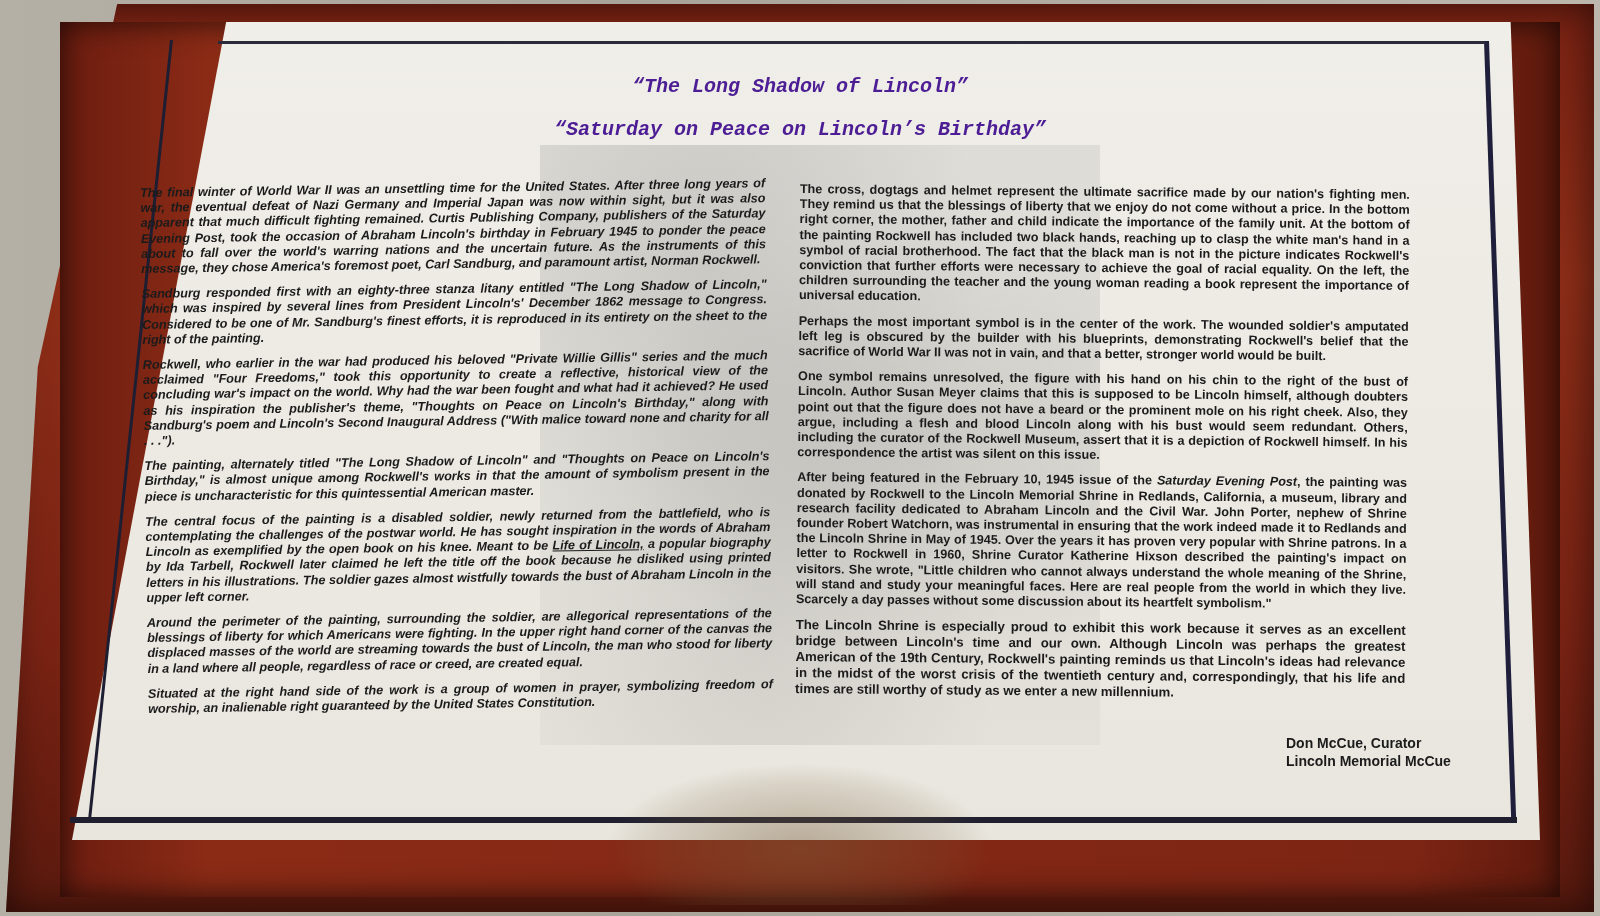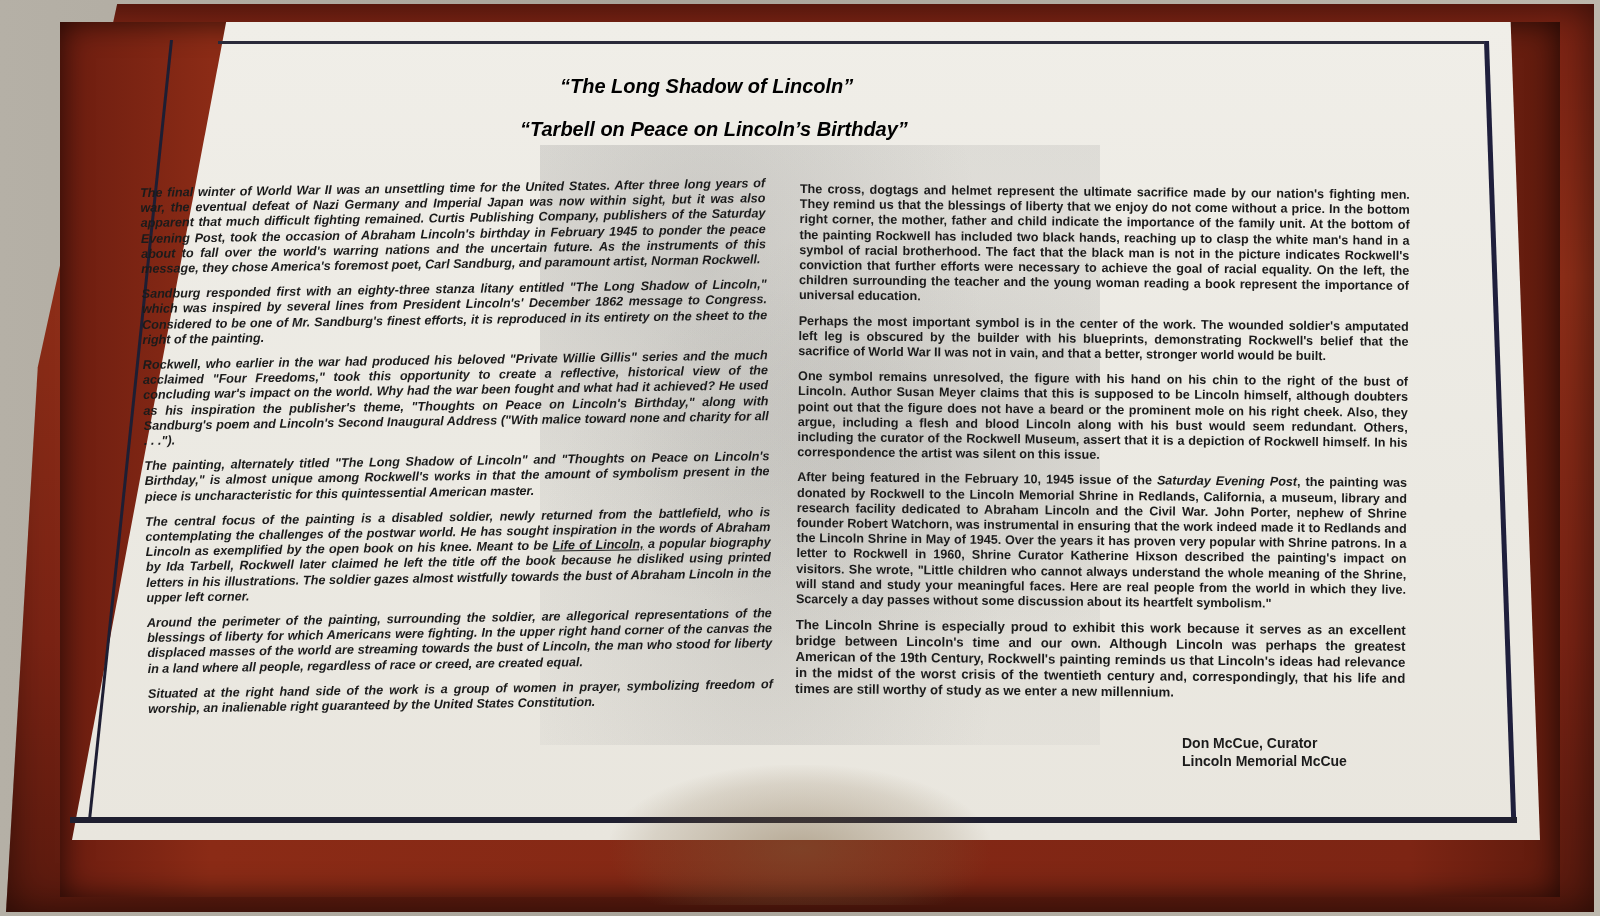--- a/index.html
+++ b/index.html
@@ -49,58 +49,58 @@
       radial-gradient(ellipse at 30% 20%, rgba(90,90,90,0.16), transparent 50%),
       radial-gradient(ellipse at 70% 50%, rgba(80,80,80,0.14), transparent 55%),
       radial-gradient(ellipse at 40% 80%, rgba(90,90,90,0.12), transparent 50%),
       linear-gradient(180deg, rgba(120,120,120,0.14), rgba(150,150,150,0.08));
   }
   .shadow-blob {
     position: absolute; left: 610px; top: 765px; width: 380px; height: 140px;
     background: radial-gradient(ellipse at 50% 60%, rgba(120,95,60,0.45), rgba(120,95,60,0.15) 55%, transparent 72%);
   }
   .title {
-    position: absolute; left: 560px; width: 480px; 
-    font-weight: bold; font-style: italic; color: #000000;
+    position: absolute; left: 560px; width: 480px; text-align: center;
+    font-weight: bold; font-style: italic; color: #4c1d95; font-family: Liberation Mono, monospace;
   }
   .title-1 { top: 75px; font-size: 20px; }
   .title-2 { top: 118px; left: 520px; width: 560px; font-size: 20px; }
 
   .col {
     position: absolute; color: #1b1b1b; font-size: 12.6px; line-height: 15.2px;
     font-weight: bold; text-align: justify;
   }
   .col p { margin: 0 0 10px 0; }
   .col-left { left: 140px; top: 186px; width: 625px; transform: rotate(-0.9deg); transform-origin: top left; }
   .col-left p { font-style: italic; }
   .col-right { left: 800px; top: 182px; width: 610px; transform: rotate(0.55deg); transform-origin: top left; font-size: 12.6px; }
   .col-right p.last { font-size: 13.2px; line-height: 16px; }
   .it { font-style: italic; }
   .ul { text-decoration: underline; }
   .signature {
-    position: absolute; left: 1182px; top: 734px; color: #1b1b1b;
+    position: absolute; left: 1286px; top: 734px; color: #1b1b1b;
     font-weight: bold; font-size: 14px; line-height: 18px;
   }
 </style>
 </head>
 <body>
 
 <div class="wall"></div>
 <div class="frame-outer"></div>
 <div class="frame-inner-shade"></div>
 <div class="mat"></div>
 <div class="ghost-image"></div>
 
 <div class="border-top-line"></div>
 <div class="border-left-line"></div>
 <div class="border-right-line"></div>
 <div class="border-bottom-line"></div>
 
 <div class="title title-1">“The Long Shadow of Lincoln”</div>
-<div class="title title-2">“Tarbell on Peace on Lincoln’s Birthday”</div>
+<div class="title title-2">“Saturday on Peace on Lincoln’s Birthday”</div>
 
 <div class="col col-left">
   <p>The final winter of World War II was an unsettling time for the United States. After three long years of war, the eventual defeat of Nazi Germany and Imperial Japan was now within sight, but it was also apparent that much difficult fighting remained. Curtis Publishing Company, publishers of the Saturday Evening Post, took the occasion of Abraham Lincoln's birthday in February 1945 to ponder the peace about to fall over the world's warring nations and the uncertain future. As the instruments of this message, they chose America's foremost poet, Carl Sandburg, and paramount artist, Norman Rockwell.</p>
   <p>Sandburg responded first with an eighty-three stanza litany entitled "The Long Shadow of Lincoln," which was inspired by several lines from President Lincoln's' December 1862 message to Congress. Considered to be one of Mr. Sandburg's finest efforts, it is reproduced in its entirety on the sheet to the right of the painting.</p>
   <p>Rockwell, who earlier in the war had produced his beloved "Private Willie Gillis" series and the much acclaimed "Four Freedoms," took this opportunity to create a reflective, historical view of the concluding war's impact on the world. Why had the war been fought and what had it achieved? He used as his inspiration the publisher's theme, "Thoughts on Peace on Lincoln's Birthday," along with Sandburg's poem and Lincoln's Second Inaugural Address ("With malice toward none and charity for all . . .").</p>
   <p>The painting, alternately titled "The Long Shadow of Lincoln" and "Thoughts on Peace on Lincoln's Birthday," is almost unique among Rockwell's works in that the amount of symbolism present in the piece is uncharacteristic for this quintessential American master.</p>
   <p><span>The central focus of the painting is a disabled soldier, newly returned from the battlefield, who is contemplating the challenges of the postwar world. He has sought inspiration in the words of Abraham Lincoln as exemplified by the open book on his knee. Meant to be </span><span class="ul">Life of Lincoln,</span><span> a popular biography by Ida Tarbell, Rockwell later claimed he left the title off the book because he disliked using printed letters in his illustrations. The soldier gazes almost wistfully towards the bust of Abraham Lincoln in the upper left corner.</span></p>
   <p>Around the perimeter of the painting, surrounding the soldier, are allegorical representations of the blessings of liberty for which Americans were fighting. In the upper right hand corner of the canvas the displaced masses of the world are streaming towards the bust of Lincoln, the man who stood for liberty in a land where all people, regardless of race or creed, are created equal.</p>
   <p>Situated at the right hand side of the work is a group of women in prayer, symbolizing freedom of worship, an inalienable right guaranteed by the United States Constitution.</p>
 </div>

